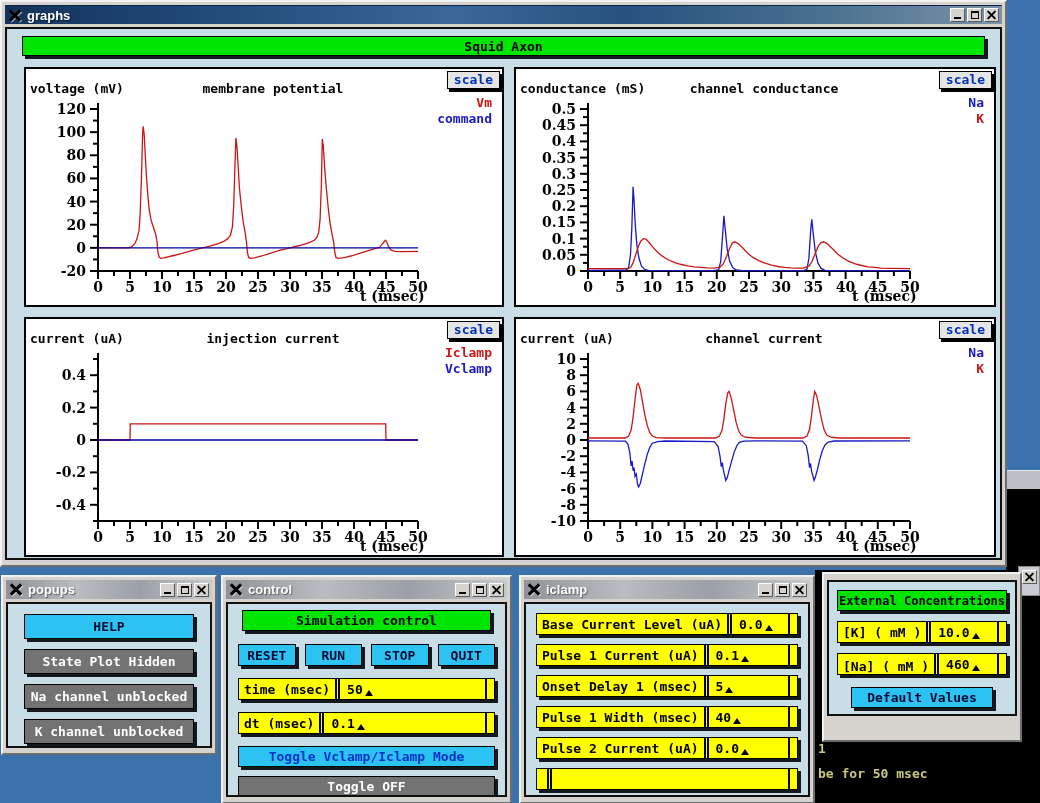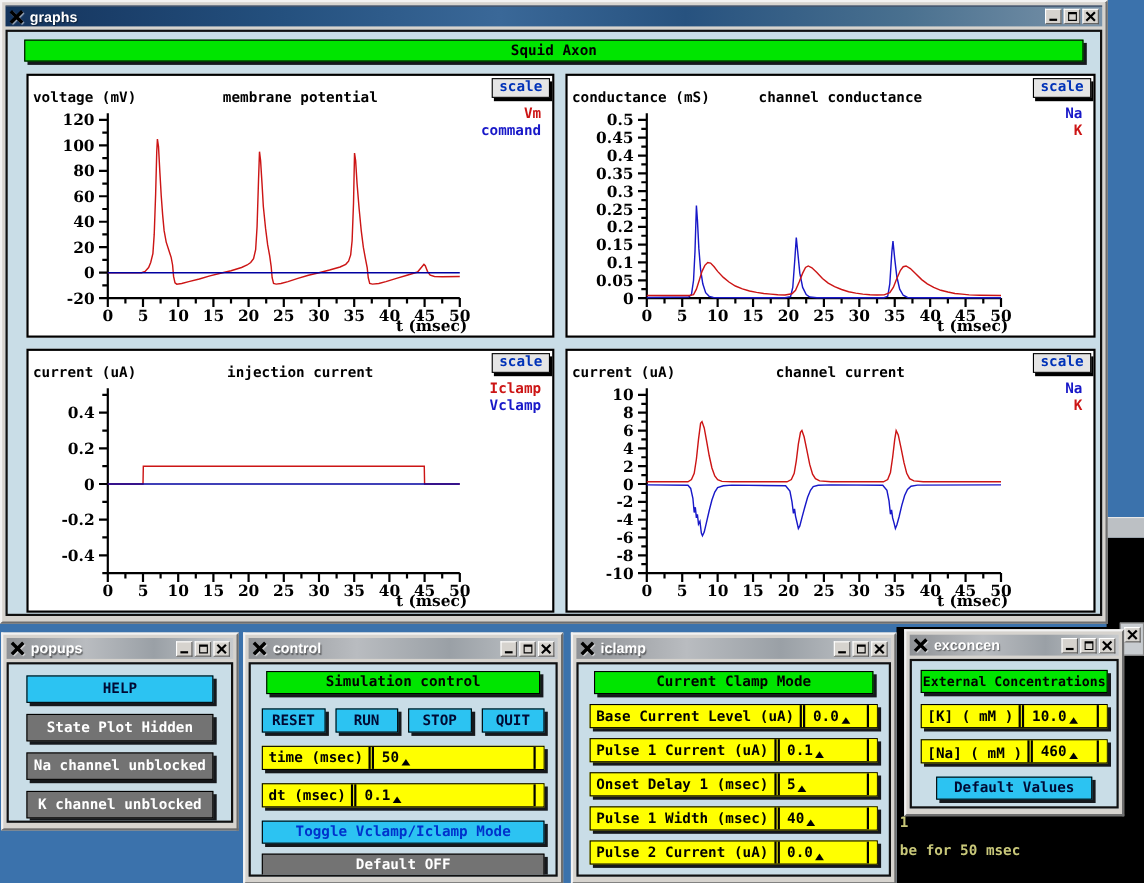--- a/index.html
+++ b/index.html
@@ -524,21 +524,21 @@
             <span class="ylabel">dt (msec)</span>
             <span class="ydiv"></span>
             <span class="yvalue">
               <span>0.1</span>
               <span class="caret"></span>
             </span>
             <span class="ytab"></span>
           </div>
         </div>
       <div class="btn cyan-bluetext" style="margin:12px 10px 0;height:21px;">Toggle Vclamp/Iclamp Mode</div>
-      <div class="btn blue" style="margin:9px 10px 0;height:21px;">Default OFF</div>
+      <div class="btn blue" style="margin:9px 10px 0;height:21px;">Toggle OFF</div>
     </div>
   </div>
 
   <div class="window" id="win-iclamp">
     <div class="titlebar inactive">
       <svg class="xlogo" viewBox="0 0 10 10">
         <path d="M1 1 L9 9 M9 1 L1 9" stroke="#000" stroke-width="2.4"></path>
       </svg>
       <span class="wtitle">iclamp</span>
       <span class="winbtns">
@@ -547,21 +547,20 @@
           </span>
         <span class="wbtn">
             <span class="glyph-max"></span>
           </span>
         <span class="wbtn">
             <span class="glyph-close"></span>
           </span>
       </span>
     </div>
     <div class="wcontent">
-      <div class="banner banner-inline">Current Clamp Mode</div>
       <div id="iclamp-fields">
           <div class="yrow">
             <span class="ylabel">Base Current Level (uA)</span>
             <span class="ydiv"></span>
             <span class="yvalue">
               <span>0.0</span>
               <span class="caret"></span>
             </span>
             <span class="ytab"></span>
           </div>
@@ -607,37 +606,20 @@
             <span class="yvalue">
               <span></span>
             </span>
             <span class="ytab"></span>
           </div>
         </div>
     </div>
   </div>
 
   <div class="window" id="win-exconcen">
-    <div class="titlebar inactive">
-      <svg class="xlogo" viewBox="0 0 10 10">
-        <path d="M1 1 L9 9 M9 1 L1 9" stroke="#000" stroke-width="2.4"></path>
-      </svg>
-      <span class="wtitle">exconcen</span>
-      <span class="winbtns">
-        <span class="wbtn">
-            <span class="glyph-min"></span>
-          </span>
-        <span class="wbtn">
-            <span class="glyph-max"></span>
-          </span>
-        <span class="wbtn">
-            <span class="glyph-close"></span>
-          </span>
-      </span>
-    </div>
     <div class="wcontent">
       <div class="banner banner-inline" style="margin:8px 8px 0;font-size:12px;">External Concentrations</div>
       <div id="exconcen-fields">
           <div class="yrow" style="margin: 10px 8px 0px;">
             <span class="ylabel">[K] ( mM )</span>
             <span class="ydiv"></span>
             <span class="yvalue">
               <span>10.0</span>
               <span class="caret"></span>
             </span>

